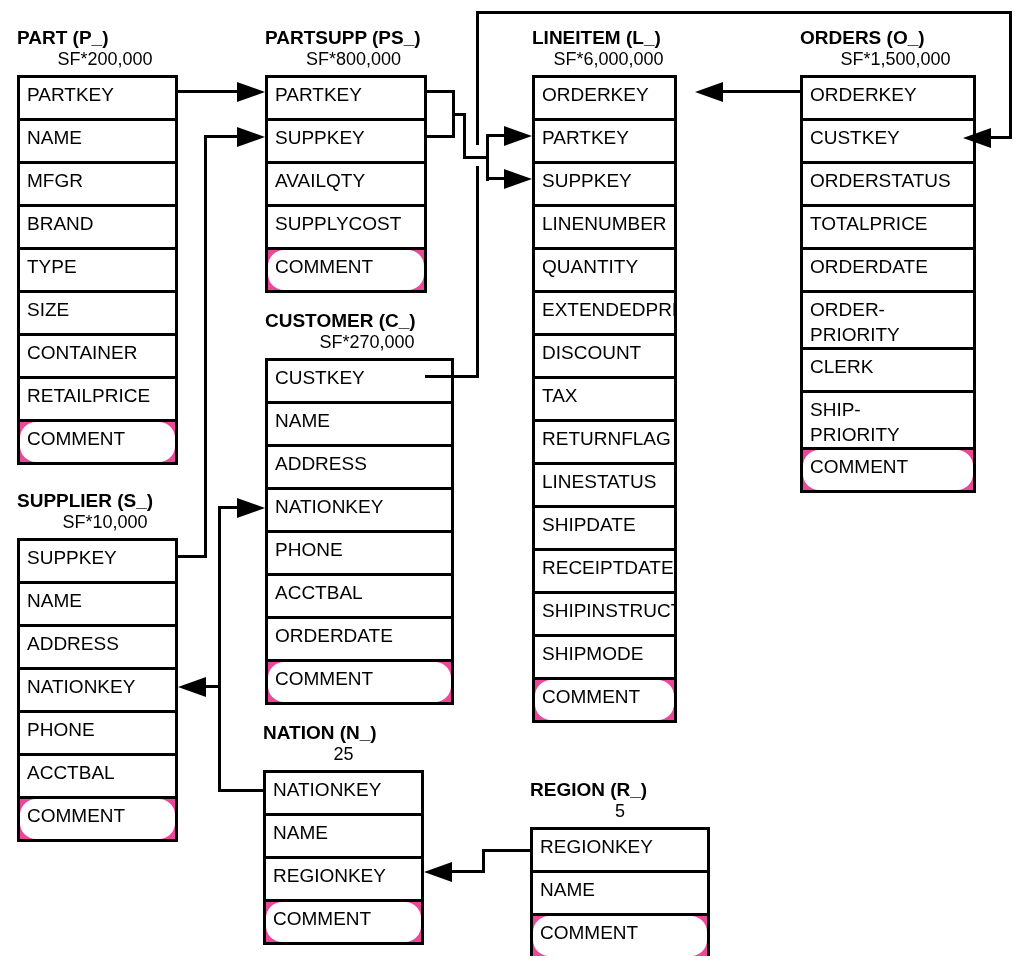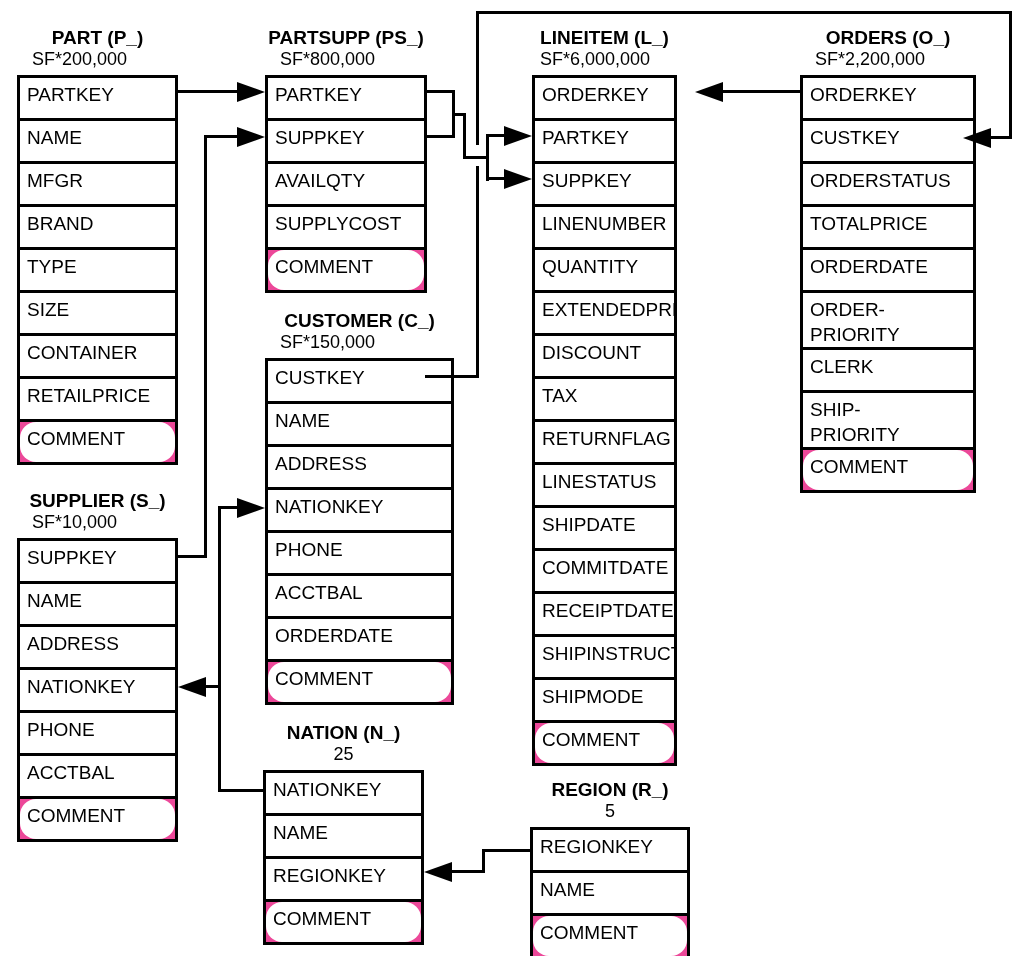--- a/index.html
+++ b/index.html
@@ -2,22 +2,22 @@
 <html><head>
 <meta charset="utf-8">
 <style>
   html,body { margin:0; padding:0; background:#fff; }
   #stage {
     position:relative; width:1025px; height:966px; overflow:hidden;
     background:var(--bg,#fff); font-family:"Liberation Sans","DejaVu Sans",sans-serif;
     color:var(--txt,#000);
   }
   .tbl { position:absolute; }
-  .tbl .title { font-size:19px; font-weight:bold; text-align:center; line-height:22px; padding-top:3px; white-space:nowrap; }
-  .tbl .card  { font-size:18px; line-height:21px; text-align:left; padding-left:15px; white-space:nowrap; }
+  .tbl .title { font-size:19px; font-weight:bold; text-align:left; line-height:22px; padding-top:3px; white-space:nowrap; }
+  .tbl .card  { font-size:18px; line-height:21px; text-align:center; padding-left:15px; white-space:nowrap; }
   .tbl .hdr-sp { height:5px; }
   .tbl.center-card .card { text-align:center; padding-left:0; }
   .rows { border:3px solid var(--line,#000); background:#ec4899; box-sizing:border-box; }
   .row {
     box-sizing:border-box; height:43px; border-bottom:3px solid var(--line,#000);
     display:flex; align-items:center; padding:0 2px 6px 7px;
     font-size:19px; background:#fff; overflow:hidden; white-space:nowrap;
   }
   .row:last-child { border-bottom:none; height:40px;border-radius:16px; }
   
@@ -78,48 +78,47 @@
         <div class="row">PARTKEY</div>
         <div class="row">SUPPKEY</div>
         <div class="row">LINENUMBER</div>
         <div class="row">QUANTITY</div>
         <div class="row">EXTENDEDPRICE</div>
         <div class="row">DISCOUNT</div>
         <div class="row">TAX</div>
         <div class="row">RETURNFLAG</div>
         <div class="row">LINESTATUS</div>
         <div class="row">SHIPDATE</div>
-        <div class="row">COMMITDATE</div>
         <div class="row">RECEIPTDATE</div>
         <div class="row">SHIPINSTRUCT</div>
         <div class="row">SHIPMODE</div>
         <div class="row">COMMENT</div>
       </div>
   </div>
 
   <div class="tbl tbl-orders" style="left:800px;top:24px;width:176px">
     <div class="title">ORDERS (O_)</div>
-    <div class="card">SF*2,200,000</div>
+    <div class="card">SF*1,500,000</div>
     <div class="hdr-sp"></div>
     <div class="rows">
         <div class="row">ORDERKEY</div>
         <div class="row">CUSTKEY</div>
         <div class="row">ORDERSTATUS</div>
         <div class="row">TOTALPRICE</div>
         <div class="row">ORDERDATE</div>
         <div class="row">ORDER-PRIORITY</div>
         <div class="row">CLERK</div>
         <div class="row">SHIP-PRIORITY</div>
         <div class="row">COMMENT</div>
       </div>
   </div>
 
   <div class="tbl tbl-customer" style="left:265px;top:307px;width:189px">
     <div class="title">CUSTOMER (C_)</div>
-    <div class="card">SF*150,000</div>
+    <div class="card">SF*270,000</div>
     <div class="hdr-sp"></div>
     <div class="rows">
         <div class="row">CUSTKEY</div>
         <div class="row">NAME</div>
         <div class="row">ADDRESS</div>
         <div class="row">NATIONKEY</div>
         <div class="row">PHONE</div>
         <div class="row">ACCTBAL</div>
         <div class="row">ORDERDATE</div>
         <div class="row">COMMENT</div>
@@ -146,21 +145,21 @@
     <div class="card">25</div>
     <div class="hdr-sp"></div>
     <div class="rows">
         <div class="row">NATIONKEY</div>
         <div class="row">NAME</div>
         <div class="row">REGIONKEY</div>
         <div class="row">COMMENT</div>
       </div>
   </div>
 
-  <div class="tbl tbl-region center-card" style="left:530px;top:776px;width:160px">
+  <div class="tbl tbl-region center-card" style="left:530px;top:776px;width:180px">
     <div class="title">REGION (R_)</div>
     <div class="card">5</div>
     <div class="hdr-sp"></div>
     <div class="rows">
         <div class="row">REGIONKEY</div>
         <div class="row">NAME</div>
         <div class="row">COMMENT</div>
       </div>
   </div>
 

